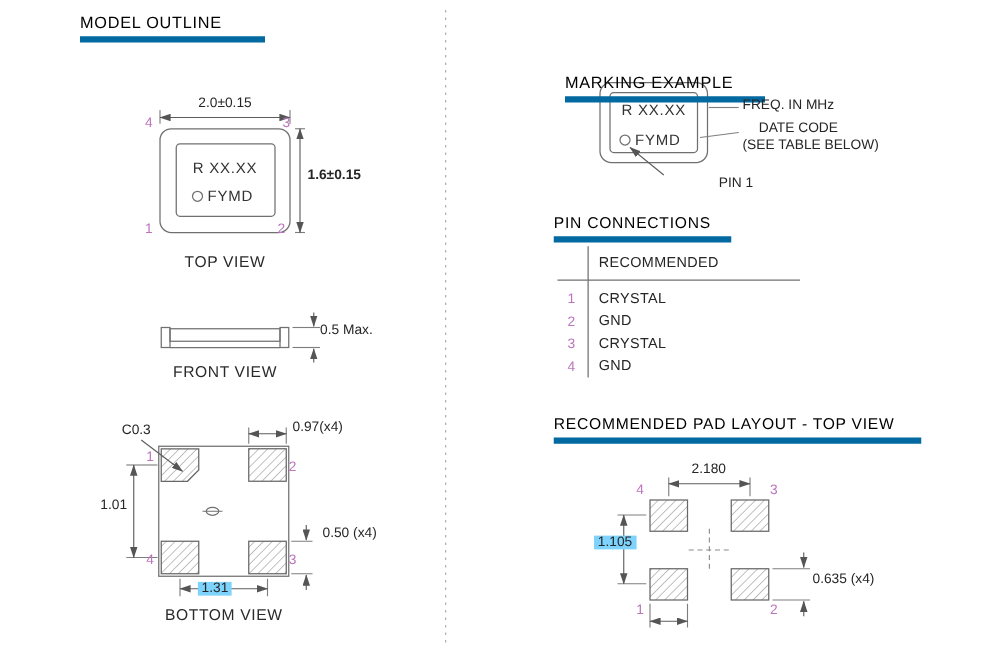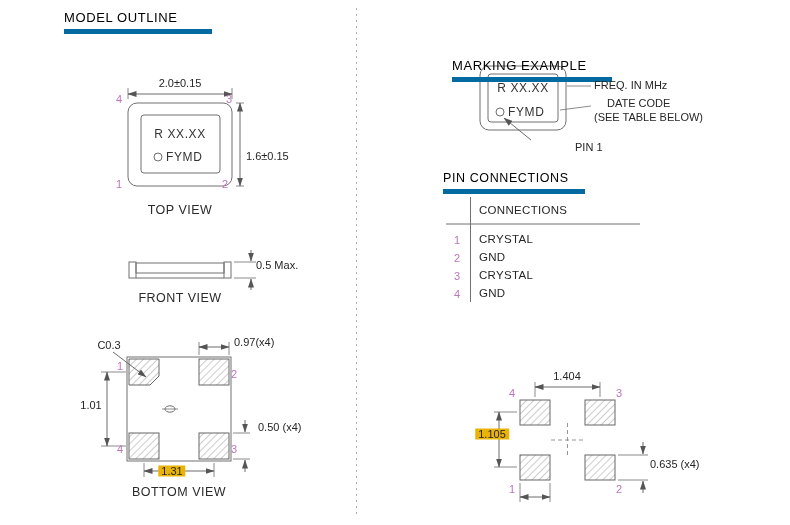--- a/index.html
+++ b/index.html
@@ -8,21 +8,21 @@
   svg.linework{position:absolute;left:0;top:0;}
   .heading{position:absolute;font-size:13px;letter-spacing:0.6px;color:#000000;
            border-bottom:5px solid #0369a1;padding-bottom:4px;white-space:nowrap;}
   .lbl{position:absolute;white-space:nowrap;font-size:11px;color:#262626;line-height:1;}
   .cc{transform:translate(-50%,-50%);}
   .lc{transform:translate(0,-50%);}
   .pin{color:#bd74bd;font-size:11px;}
   .view{font-size:12.5px;letter-spacing:0.5px;color:#2a2a2a;}
   .mark{font-size:12px;letter-spacing:0.6px;color:#333;}
   .tbl{font-size:11.5px;letter-spacing:0.3px;}
-  .bg{background:#eab308;padding:0 3px;}
+  .bg{background:#7dd3fc;padding:0 3px;}
 </style>
 </head>
 <body>
 
 <div class="screen">
 
   <svg class="linework" width="790" height="525" viewBox="0 0 790 525" stroke-linecap="butt" fill="none">
     <defs>
       <marker id="aE" markerWidth="9" markerHeight="6" refX="8.5" refY="3" orient="auto" markerUnits="userSpaceOnUse">
         <path d="M0,0 L9,3 L0,6 Z" fill="#555" stroke="none"></path>
@@ -135,23 +135,24 @@
         <line x1="643" y1="442" x2="643" y2="454" marker-end="url(#aE)"></line>
         <line x1="643" y1="493" x2="643" y2="481" marker-end="url(#aE)"></line>
         <line x1="520" y1="497" x2="550" y2="497" marker-start="url(#aS)" marker-end="url(#aE)"></line>
       </g>
     </g>
   </svg>
 
   <div class="heading" style="left:64px;top:10px;width:148px;">MODEL OUTLINE</div>
   <div class="heading" style="left:452px;top:10px;width:160px;margin-top:48px;">MARKING EXAMPLE</div>
   <div class="heading" style="left:443px;top:171px;width:142px;font-size:12.5px;">PIN CONNECTIONS</div>
+  <div class="heading" style="left:443px;top:332px;width:294px;font-size:12.5px;">RECOMMENDED PAD LAYOUT - TOP VIEW</div>
 
   <span class="lbl cc" style="left:180px;top:83px;">2.0±0.15</span>
-  <span class="lbl lc" style="left:246px;top:156px;">1.6±0.15</span>
+  <span class="lbl lc" style="left:246px;top:141px;font-weight:bold;">1.6±0.15</span>
   <span class="lbl mark cc" style="left:180px;top:134px;">R XX.XX</span>
   <span class="lbl mark lc" style="left:166px;top:157px;">FYMD</span>
   <span class="lbl pin cc" style="left:119px;top:99px;">4</span>
   <span class="lbl pin cc" style="left:229px;top:99px;">3</span>
   <span class="lbl pin cc" style="left:119px;top:184px;">1</span>
   <span class="lbl pin cc" style="left:225px;top:184px;">2</span>
   <span class="lbl view cc" style="left:180px;top:210px;">TOP VIEW</span>
 
   <span class="lbl lc" style="left:256px;top:265px;">0.5 Max.</span>
   <span class="lbl view cc" style="left:180px;top:298px;">FRONT VIEW</span>
@@ -167,31 +168,31 @@
   <span class="lbl pin cc" style="left:234px;top:449px;">3</span>
   <span class="lbl view cc" style="left:179px;top:492px;">BOTTOM VIEW</span>
 
   <span class="lbl mark cc" style="left:523px;top:88px;">R XX.XX</span>
   <span class="lbl mark lc" style="left:508px;top:112px;">FYMD</span>
   <span class="lbl lc" style="left:594px;top:85px;">FREQ. IN MHz</span>
   <span class="lbl lc" style="left:607px;top:103px;">DATE CODE</span>
   <span class="lbl lc" style="left:594px;top:117px;">(SEE TABLE BELOW)</span>
   <span class="lbl lc" style="left:537px;top:147px;padding-left:38px;">PIN 1</span>
 
-  <span class="lbl tbl lc" style="left:479px;top:211px;">CONNECTIONS</span>
+  <span class="lbl tbl lc" style="left:479px;top:211px;">RECOMMENDED</span>
   <span class="lbl pin cc" style="left:457px;top:240px;">1</span>
   <span class="lbl tbl lc" style="left:479px;top:240px;">CRYSTAL</span>
   <span class="lbl pin cc" style="left:457px;top:258px;">2</span>
   <span class="lbl tbl lc" style="left:479px;top:258px;">GND</span>
   <span class="lbl pin cc" style="left:457px;top:276px;">3</span>
   <span class="lbl tbl lc" style="left:479px;top:276px;">CRYSTAL</span>
   <span class="lbl pin cc" style="left:457px;top:294px;">4</span>
   <span class="lbl tbl lc" style="left:479px;top:294px;">GND</span>
 
-  <span class="lbl cc" style="left:567px;top:376px;">1.404</span>
+  <span class="lbl cc" style="left:567px;top:376px;">2.180</span>
   <span class="lbl cc bg" style="left:492px;top:434px;">1.105</span>
   <span class="lbl lc" style="left:650px;top:464px;">0.635 (x4)</span>
   <span class="lbl cc" style="left:551px;top:509px;margin-top:44px;">0.711 (x4)</span>
   <span class="lbl pin cc" style="left:512px;top:393px;">4</span>
   <span class="lbl pin cc" style="left:619px;top:393px;">3</span>
   <span class="lbl pin cc" style="left:512px;top:489px;">1</span>
   <span class="lbl pin cc" style="left:619px;top:489px;">2</span>
 
 </div>
 

